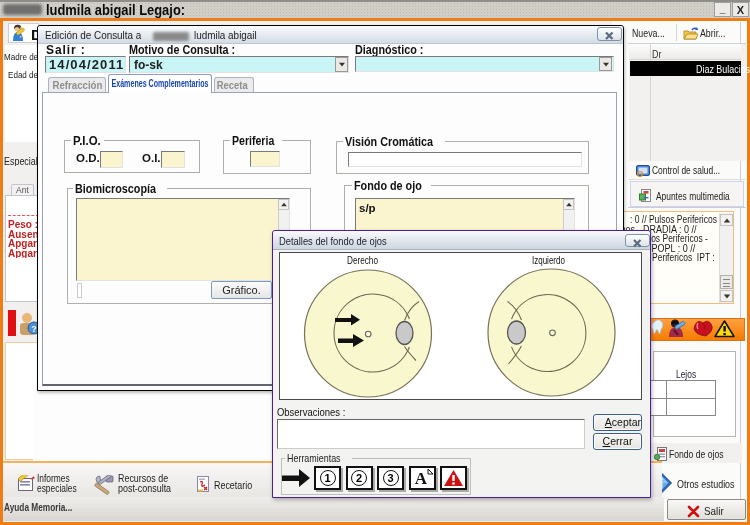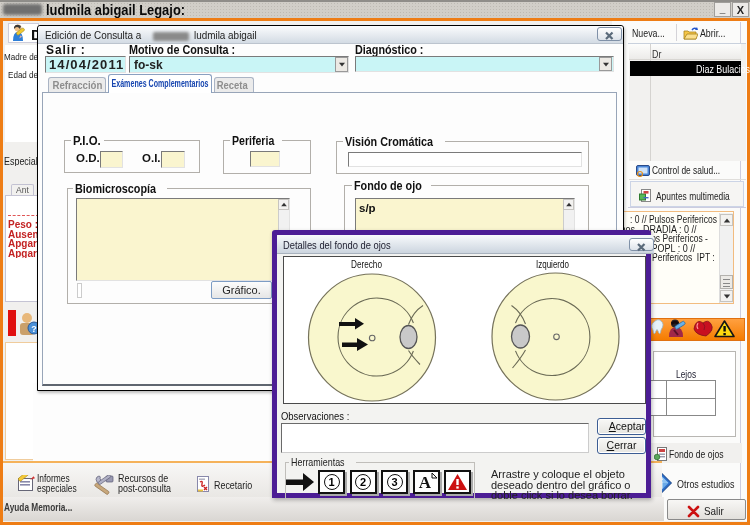--- a/index.html
+++ b/index.html
@@ -265,21 +265,21 @@
   <div class="ab grp" style="left:306px;top:159px;width:245px;height:119px;"></div>
   <div class="grplbl" style="left:314px;top:152px;"><span class="x90">Fondo de ojo</span></div>
   <div class="ab cream sunk" style="left:317px;top:172px;width:220px;height:83px;"></div>
   <div class="ab b" style="left:321px;top:176px;font-size:11.5px;color:#111;">s/p</div>
   <div class="ab sb" style="left:525px;top:173px;width:11px;height:81px;border-left:1px solid #ccc;"></div>
   <div class="sbbtn" style="left:525px;top:173px;width:11px;height:11px;">
       <div class="tri-u" style="transform:scale(0.7);"></div>
     </div>
 </div>
 
-<div class="ab" style="left:272px;top:230px;width:379px;height:268px;background:#f3f3f1;border:5px solid #4c1d95;border-radius:3px 3px 0 0;box-shadow:1px 2px 4px rgba(0,0,0,0.3);">
+<div class="ab" style="left:272px;top:230px;width:379px;height:268px;background:#f3f3f1;border:1px solid #4c1d95;border-radius:3px 3px 0 0;box-shadow:1px 2px 4px rgba(0,0,0,0.3);">
   <div class="ab" style="left:0;top:0;width:377px;height:19px;background:linear-gradient(#f8fafc,#ccd5df);border-bottom:1px solid #a8b2be;border-radius:3px 3px 0 0;"></div>
   <div class="ab" style="left:6px;top:4px;font-size:11px;color:#223;"><span class="x85">Detalles del fondo de ojos</span></div>
   <div class="ab" style="left:352px;top:3px;width:25px;height:13px;background:linear-gradient(#fff,#dde3ea);border:1px solid #8091a8;border-radius:3px;">
     <svg width="23" height="11">
         <path d="M8 2 L14.5 8.5 M14.5 2 L8 8.5" stroke="#5a6a7a" stroke-width="2.2"></path>
       </svg></div>
 
   <div class="ab" style="left:6px;top:21px;width:363px;height:148px;background:#fff;border:1.5px solid #4a4a4a;"></div>
   <div class="ab" style="left:74px;top:23px;font-size:10.5px;color:#111;"><span class="x78" style="display:inline-block;transform:scaleX(0.78);transform-origin:0 50%;white-space:nowrap;">Derecho</span></div>
   <div class="ab" style="left:259px;top:24px;font-size:10px;color:#111;"><span class="x80">Izquierdo</span></div>
@@ -333,14 +333,13 @@
         <path d="M17 1 L22 6 L17 6 Z" fill="#fff" stroke="#111" stroke-width="1"></path>
         <text x="10" y="16" font-family="Liberation Serif,serif" font-size="17" font-weight="bold" text-anchor="middle" fill="#111">A</text>
       </svg></div>
   <div class="ab" style="left:167px;top:235px;width:27px;height:24px;background:#fff;border:2px solid #111;box-shadow:2px 2px 0 #aaa;">
     <svg width="23" height="20">
         <path d="M11.5 2 L21 18 L2 18 Z" fill="#cc1111"></path>
         <rect x="10.3" y="7" width="2.4" height="6" fill="#fff"></rect>
         <rect x="10.3" y="14.4" width="2.4" height="2.2" fill="#fff"></rect>
       </svg></div>
 
-  <div class="ab" style="left:214px;top:234px;font-size:11px;color:#222;line-height:10.6px;white-space:nowrap;">Arrastre y coloque el objeto<br>deseado dentro del gráfico o<br>doble click si lo desea borrar.</div>
 </div>
 
 </body></html>

